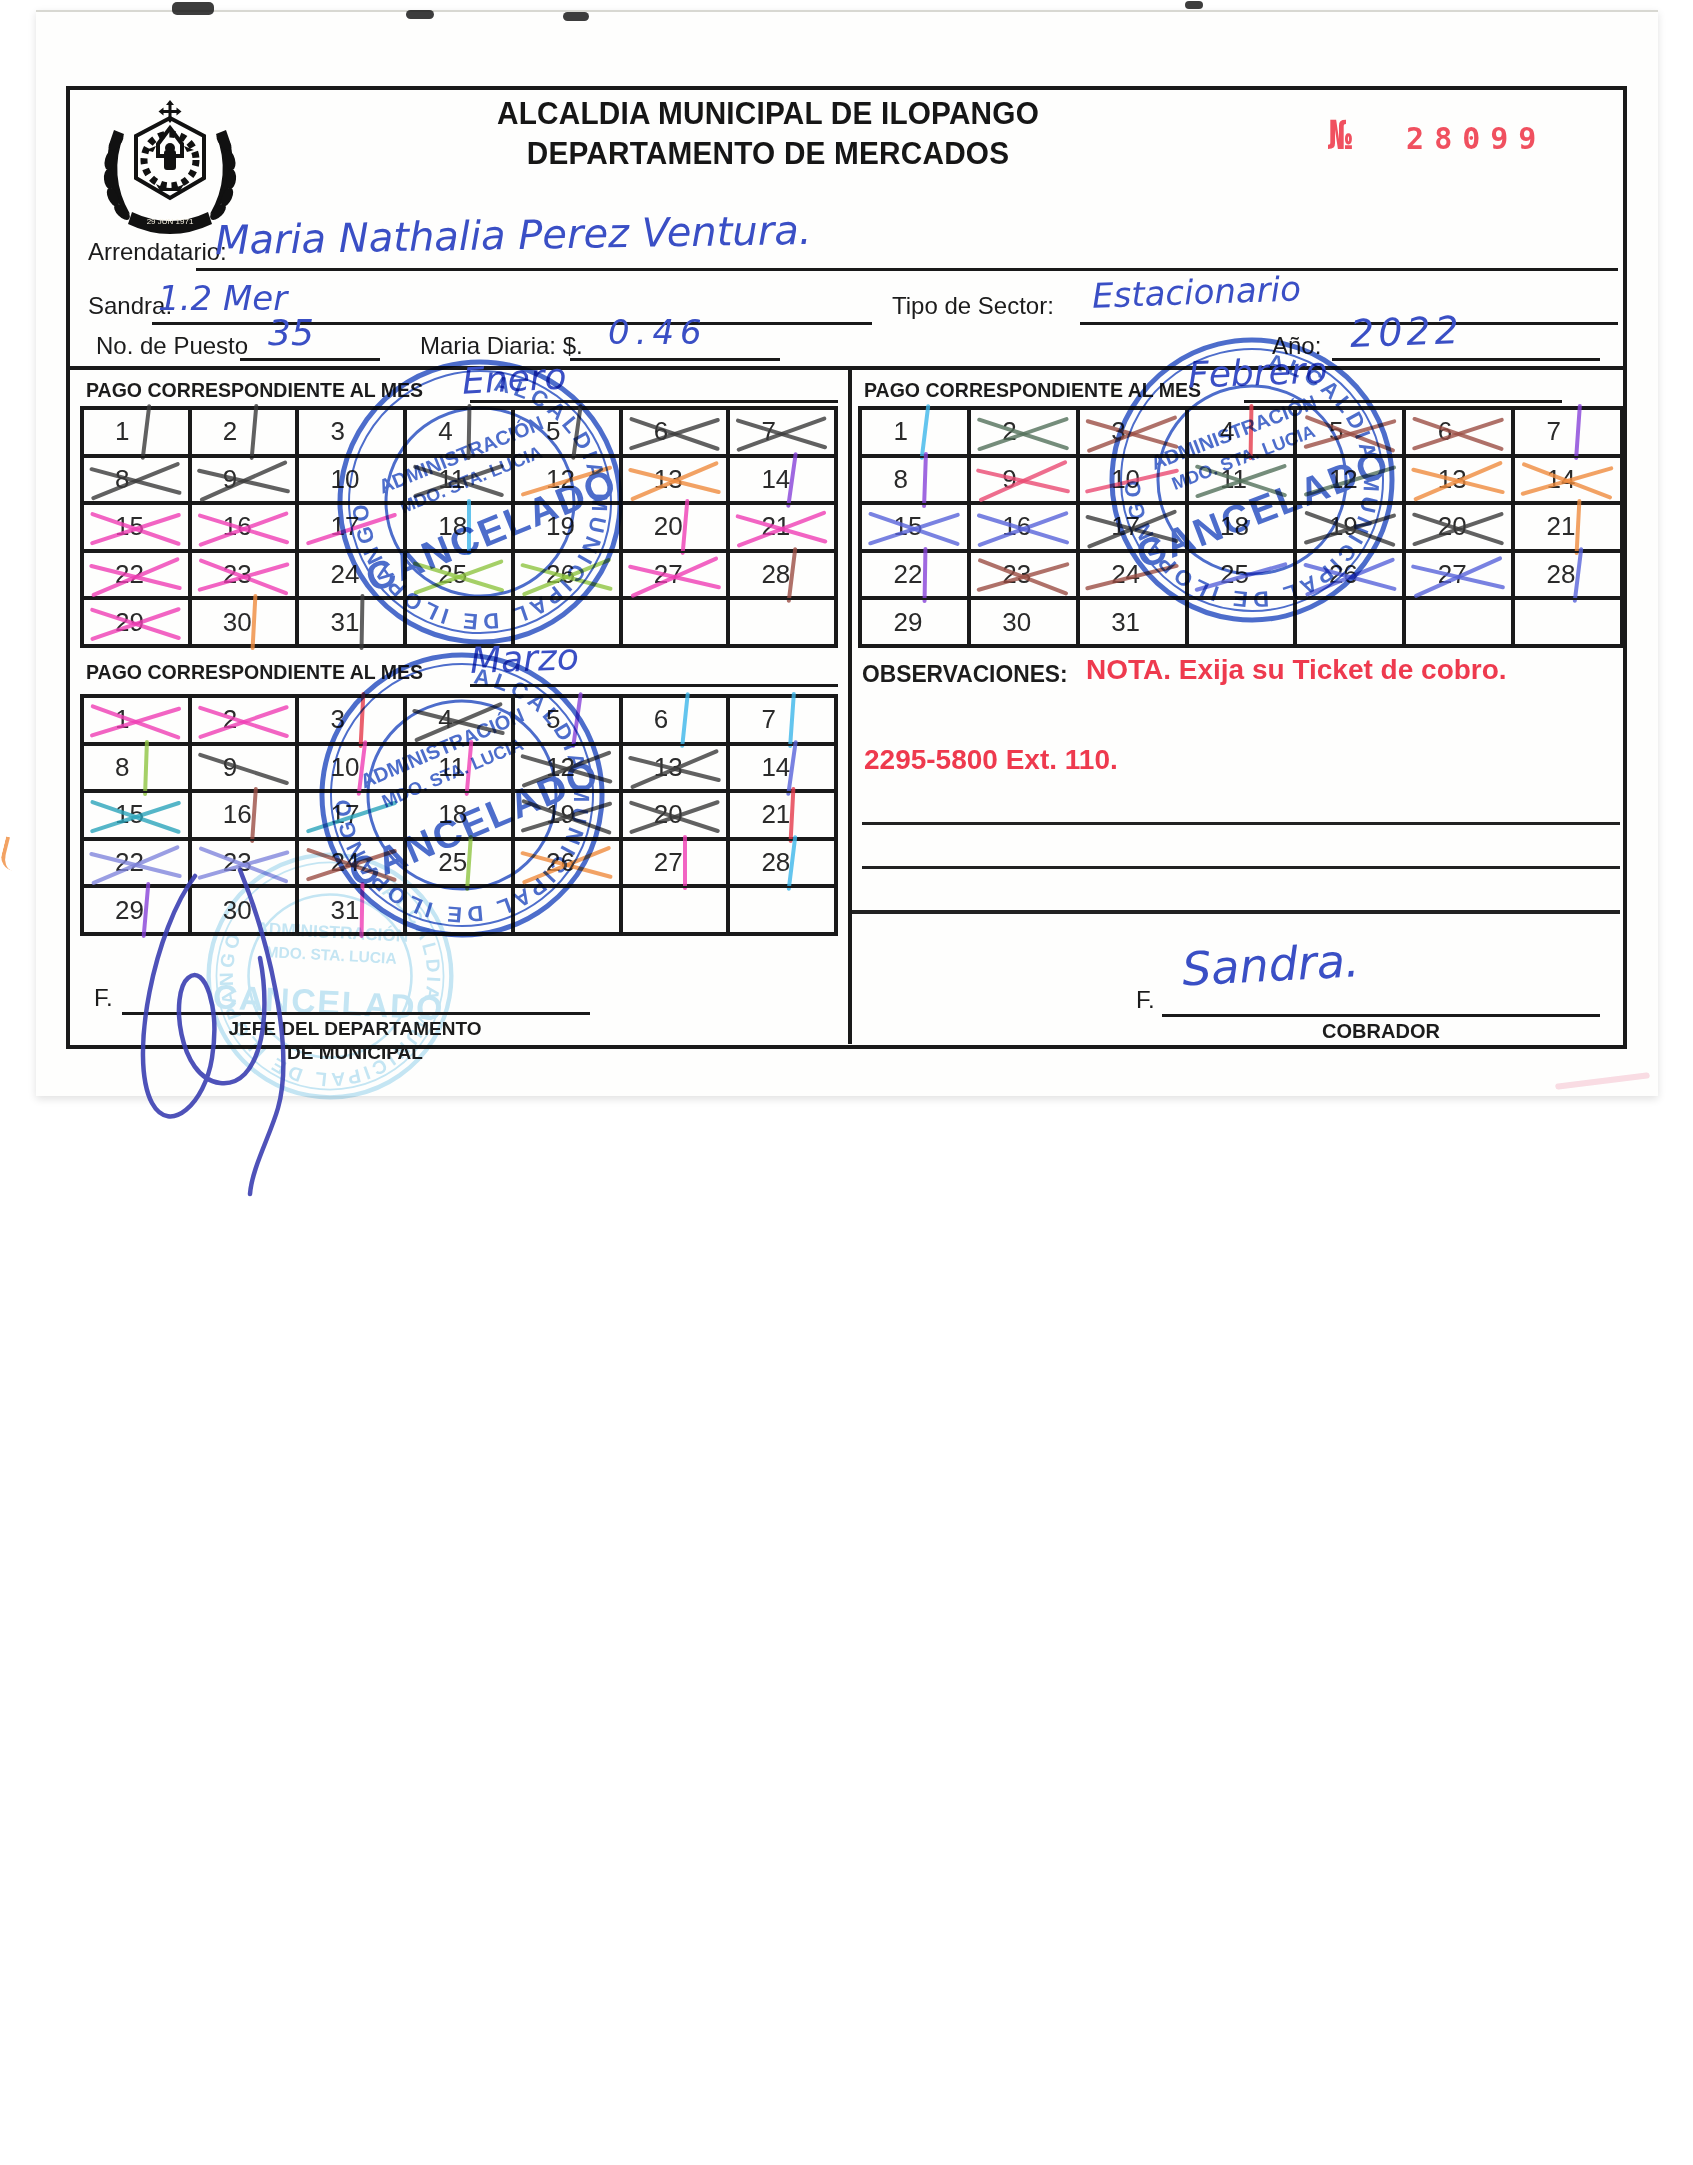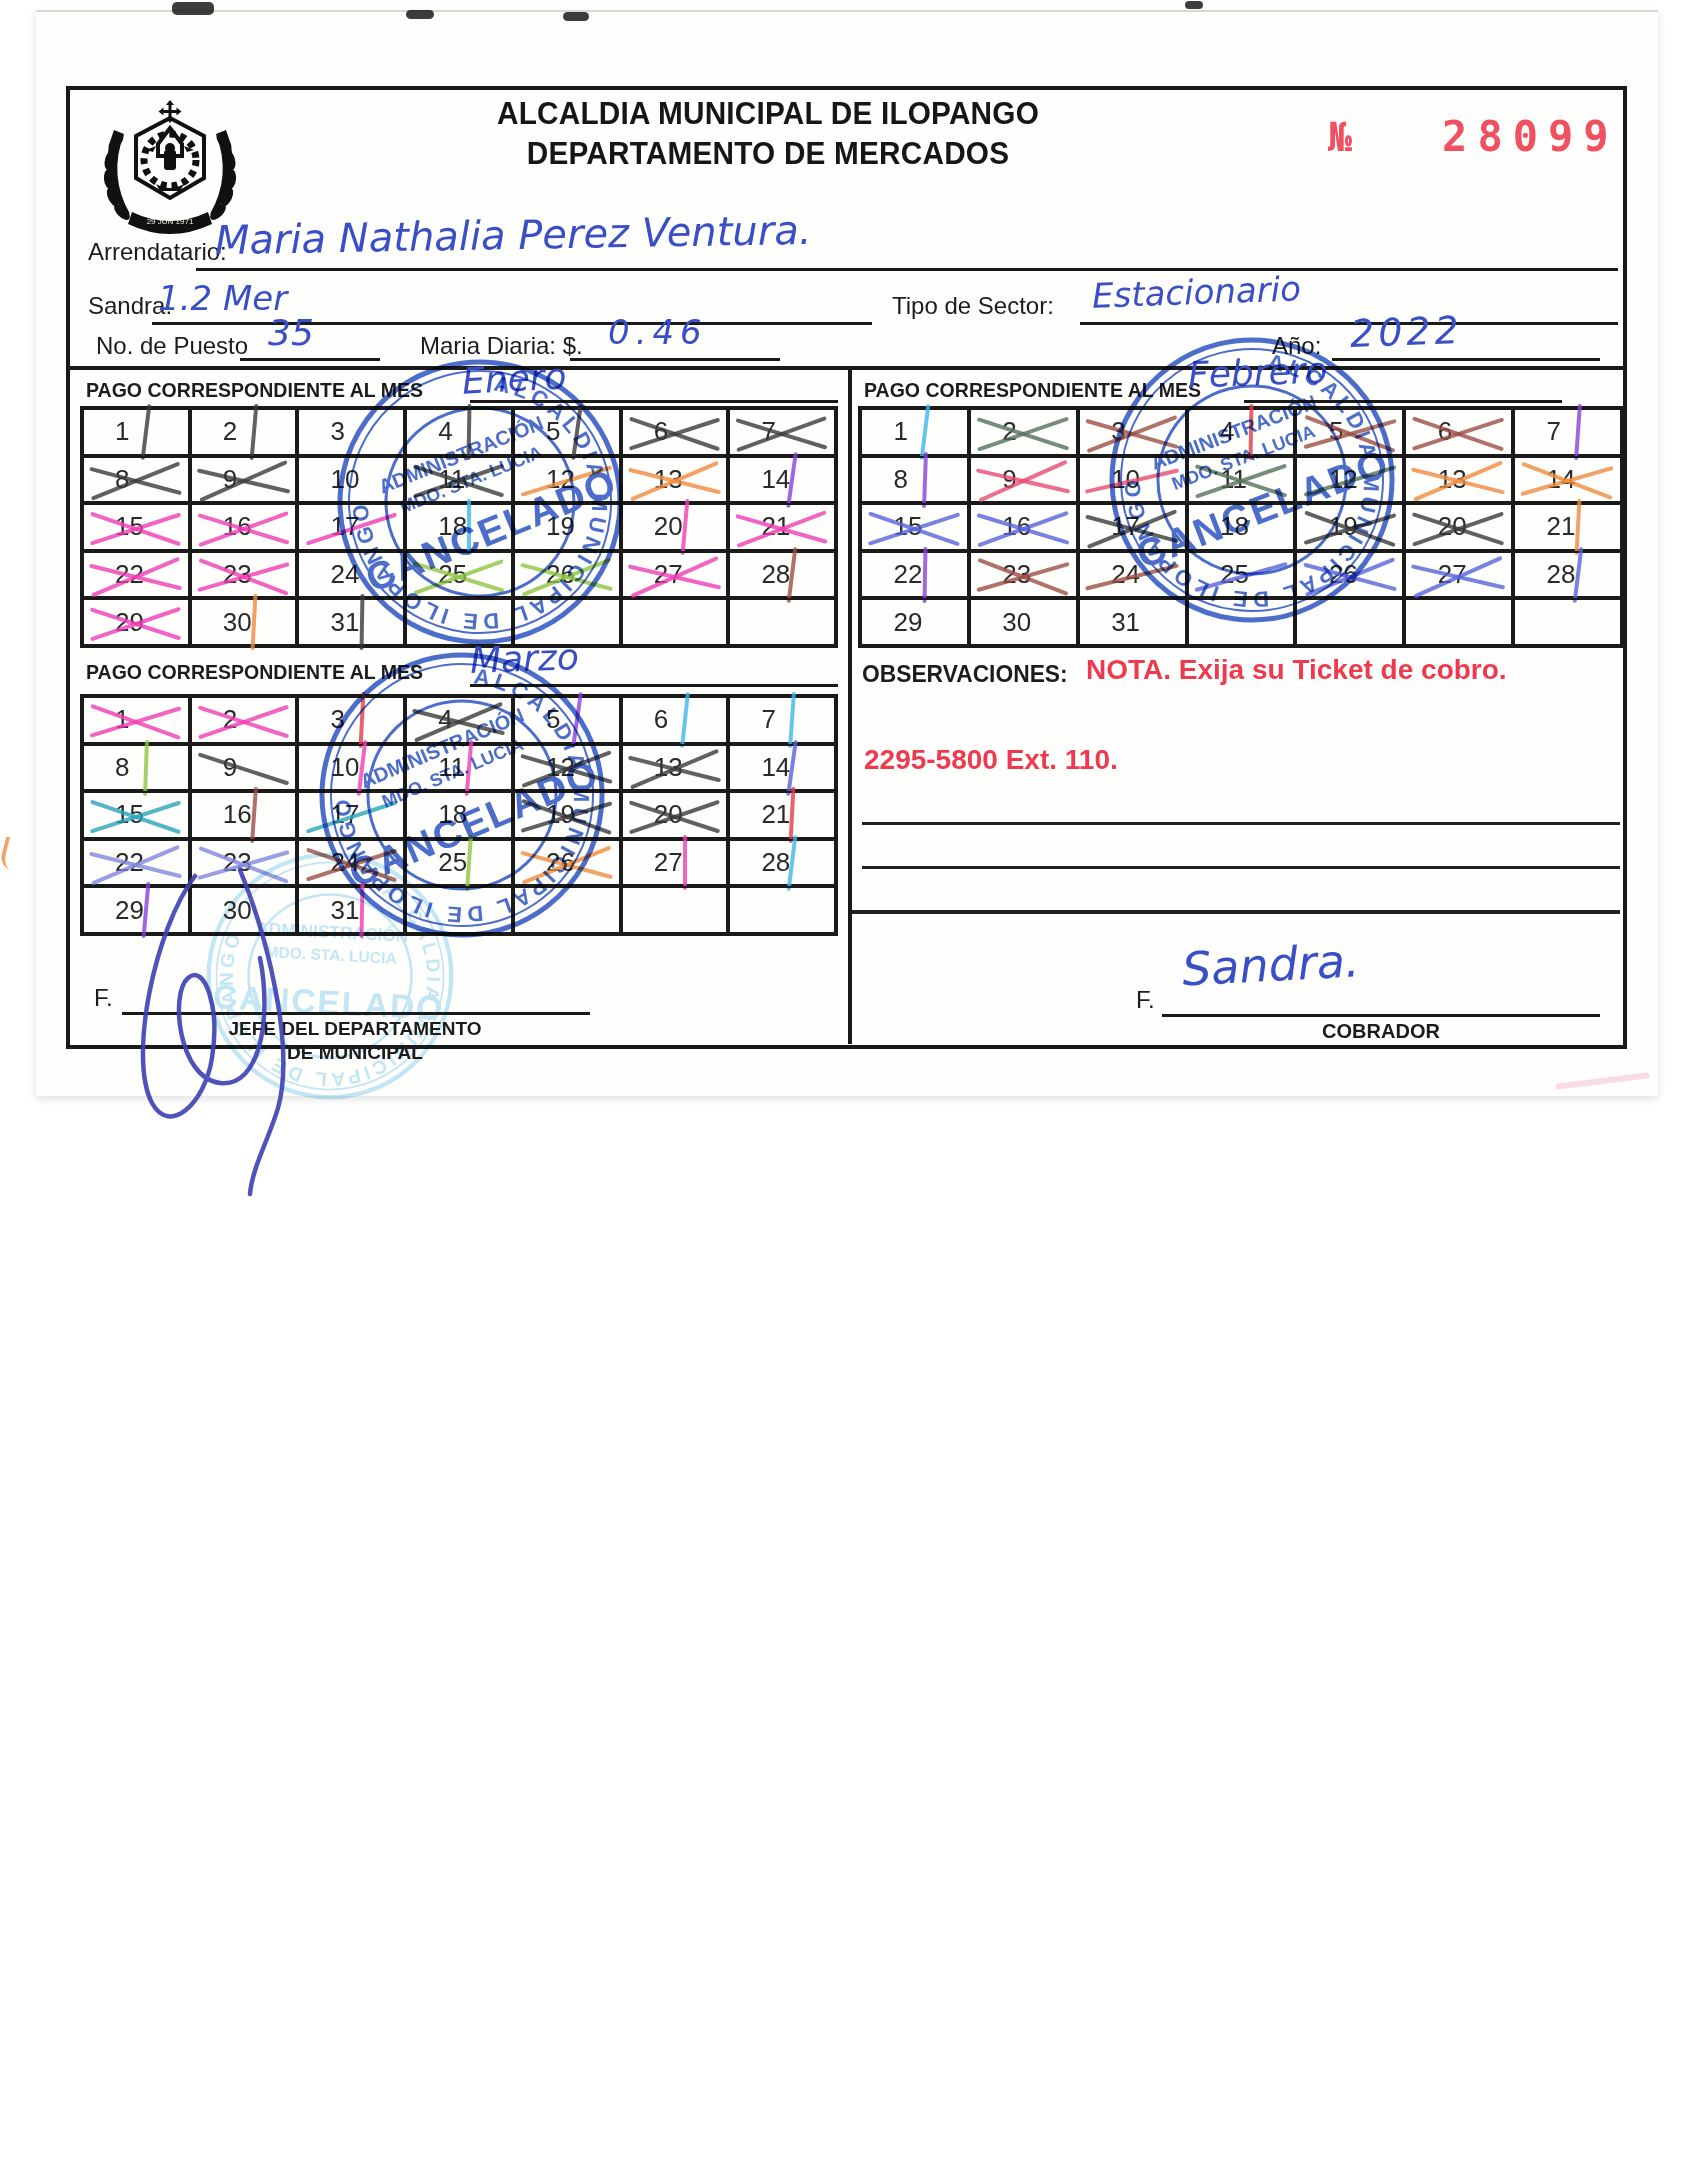--- a/index.html
+++ b/index.html
@@ -8,21 +8,21 @@
   #card{position:absolute;left:36px;top:10px;width:1622px;height:1086px;background:#fefefd;
         box-shadow:0 3px 8px rgba(0,0,0,.12), inset 0 2px 0 #d8d8d2;}
   .abs{position:absolute;}
   #border-box{left:66px;top:86px;width:1553px;height:955px;border:4px solid #1a1a1a;}
 
   
   .title{font-weight:bold;font-size:31px;letter-spacing:.2px;transform:scaleX(.96);transform-origin:center;
          white-space:nowrap;color:#161616;}
   #doc-number{color:#f0505f;font-family:"DejaVu Sans Mono",monospace;font-weight:bold;white-space:nowrap;}
   #doc-number .no-sign{font-size:40px;margin-right:54px;}
-  #doc-number .no-digits{font-size:42px;letter-spacing:10px;margin-left:36px;}
+  #doc-number .no-digits{font-size:30px;letter-spacing:10px;}
 
   
   .lbl{font-size:24px;color:#1c1c1c;white-space:nowrap;}
   .lbl-bold{font-weight:bold;}
   .hw{font-family:"DejaVu Sans",sans-serif;font-style:italic;color:#3a4fc5;white-space:nowrap;}
   .uline{border-bottom:3px solid #1a1a1a;height:0;}
 
   
   .cal-head-label{font-weight:bold;font-size:21px;transform:scaleX(.93);transform-origin:left;display:inline-block;white-space:nowrap;}
   .cal-grid{display:grid;grid-template-columns:repeat(7,1fr);grid-template-rows:repeat(5,1fr);

